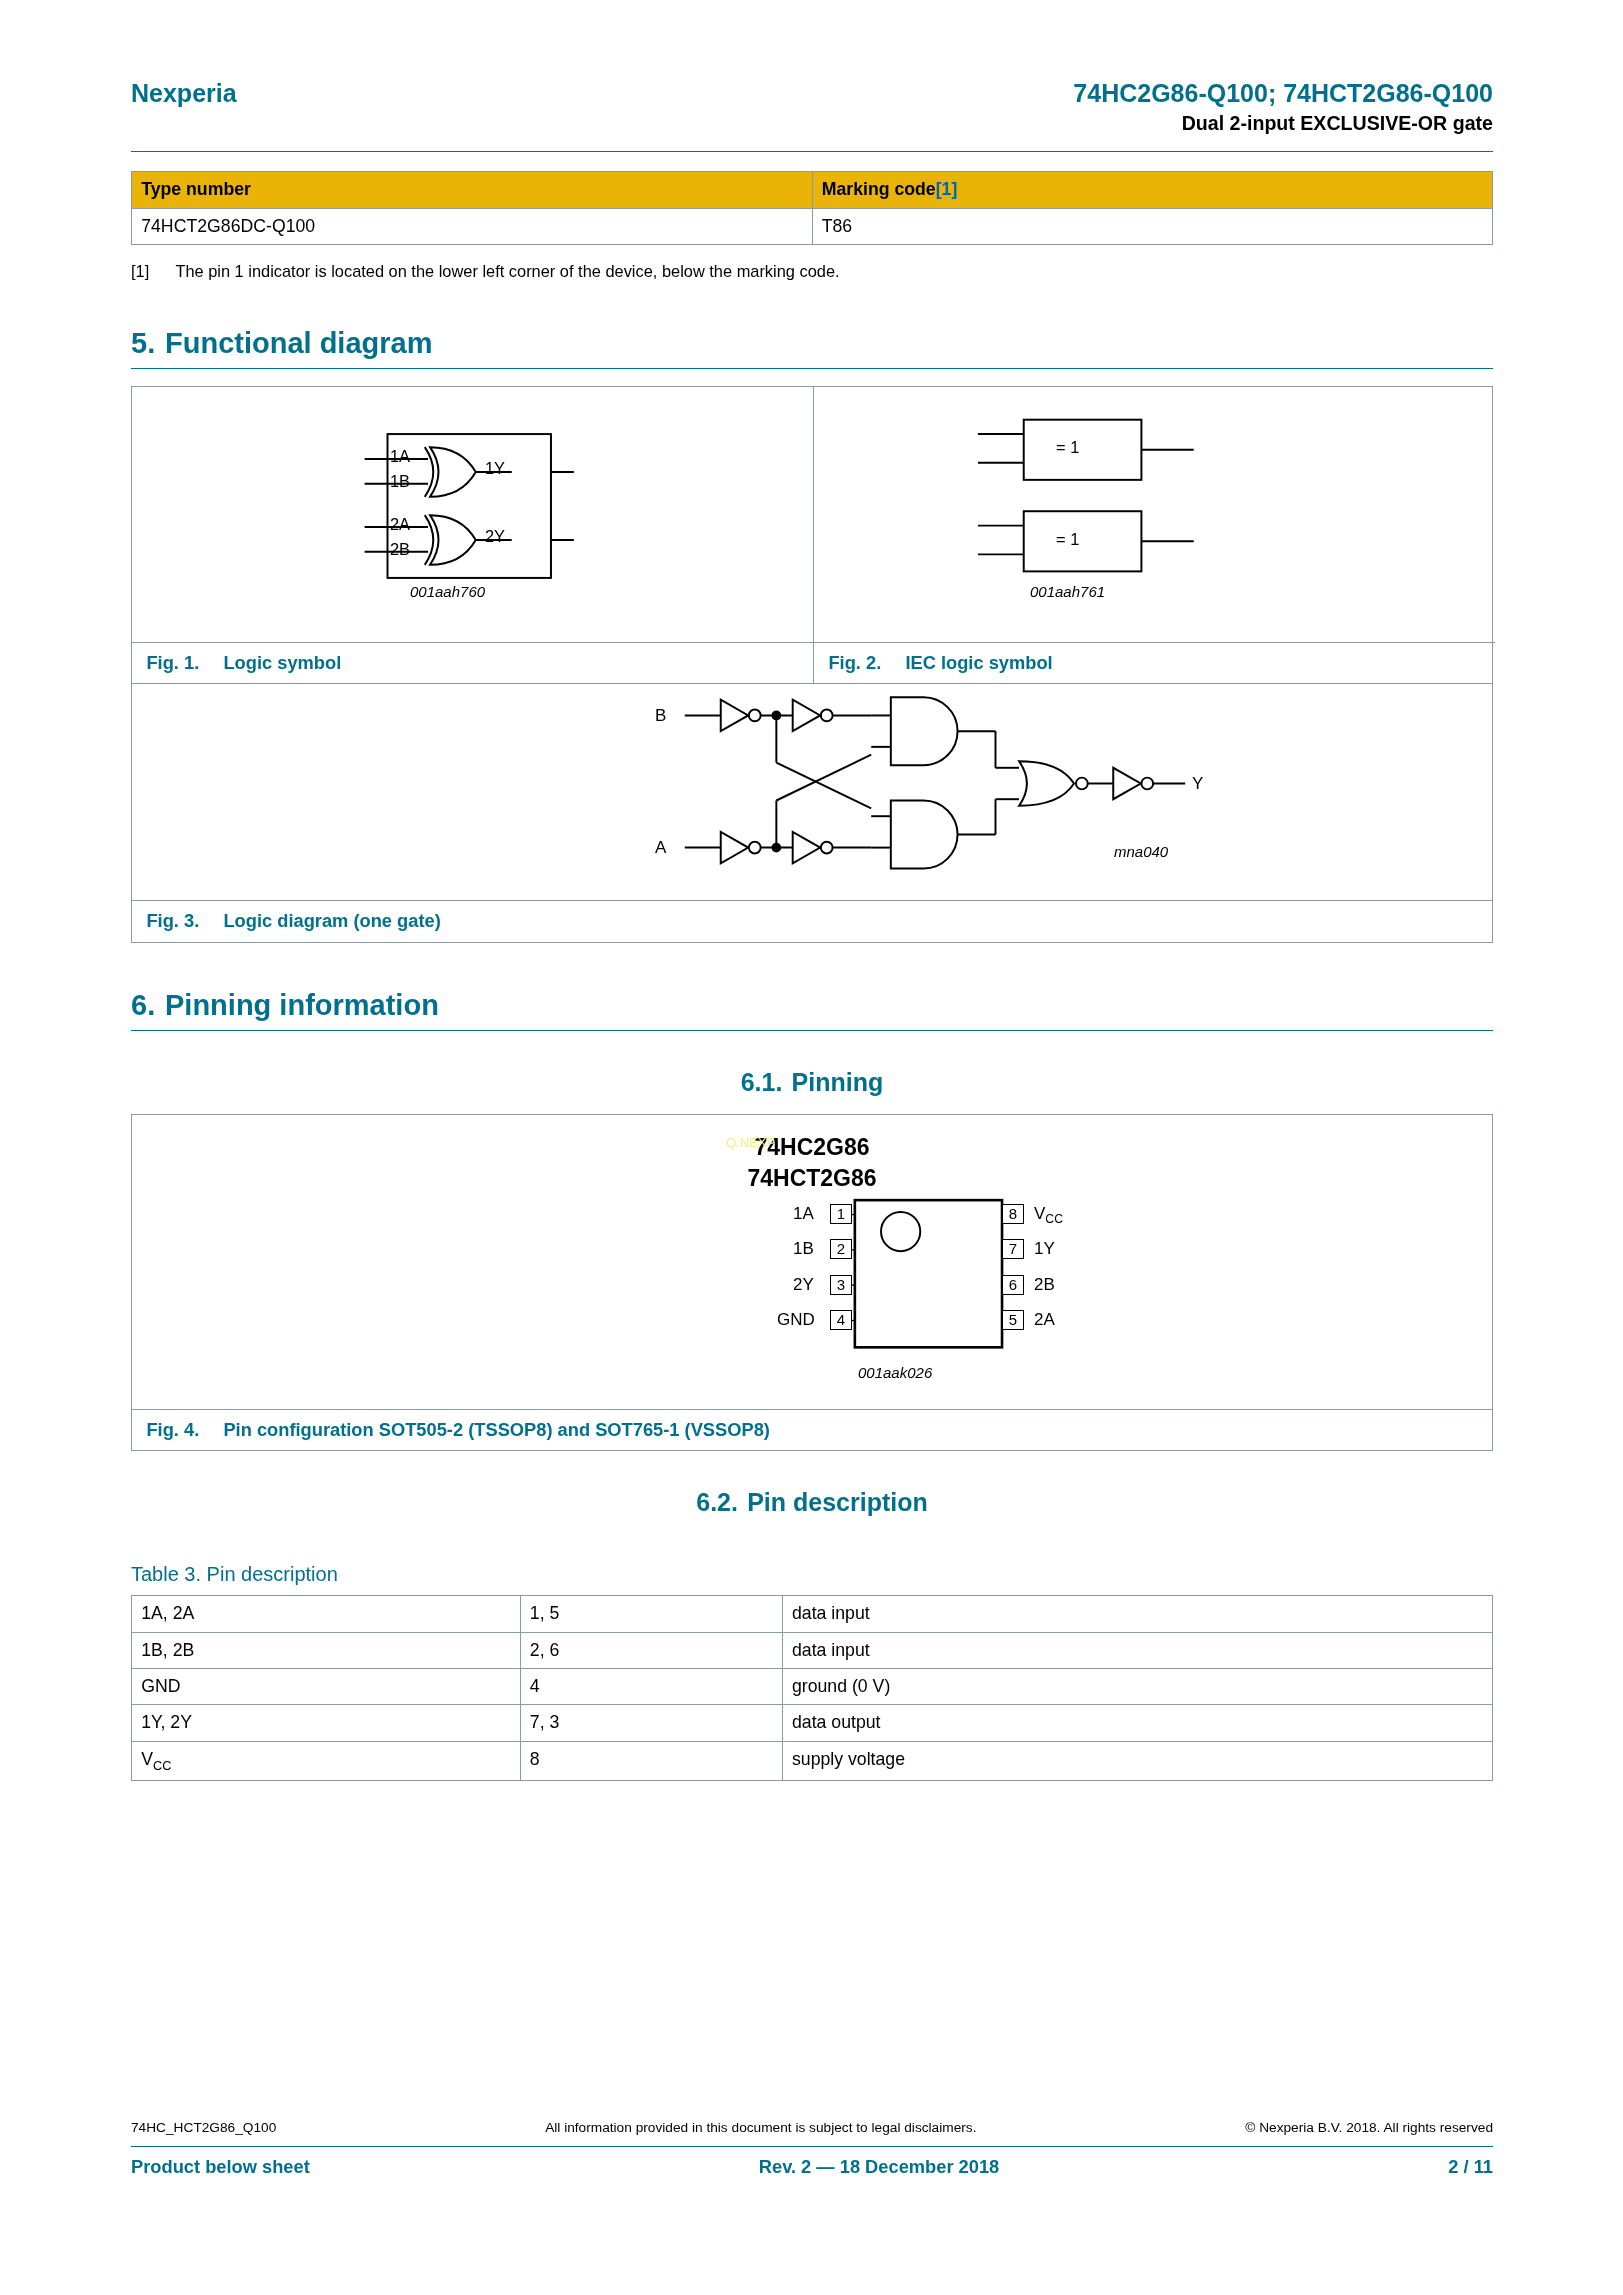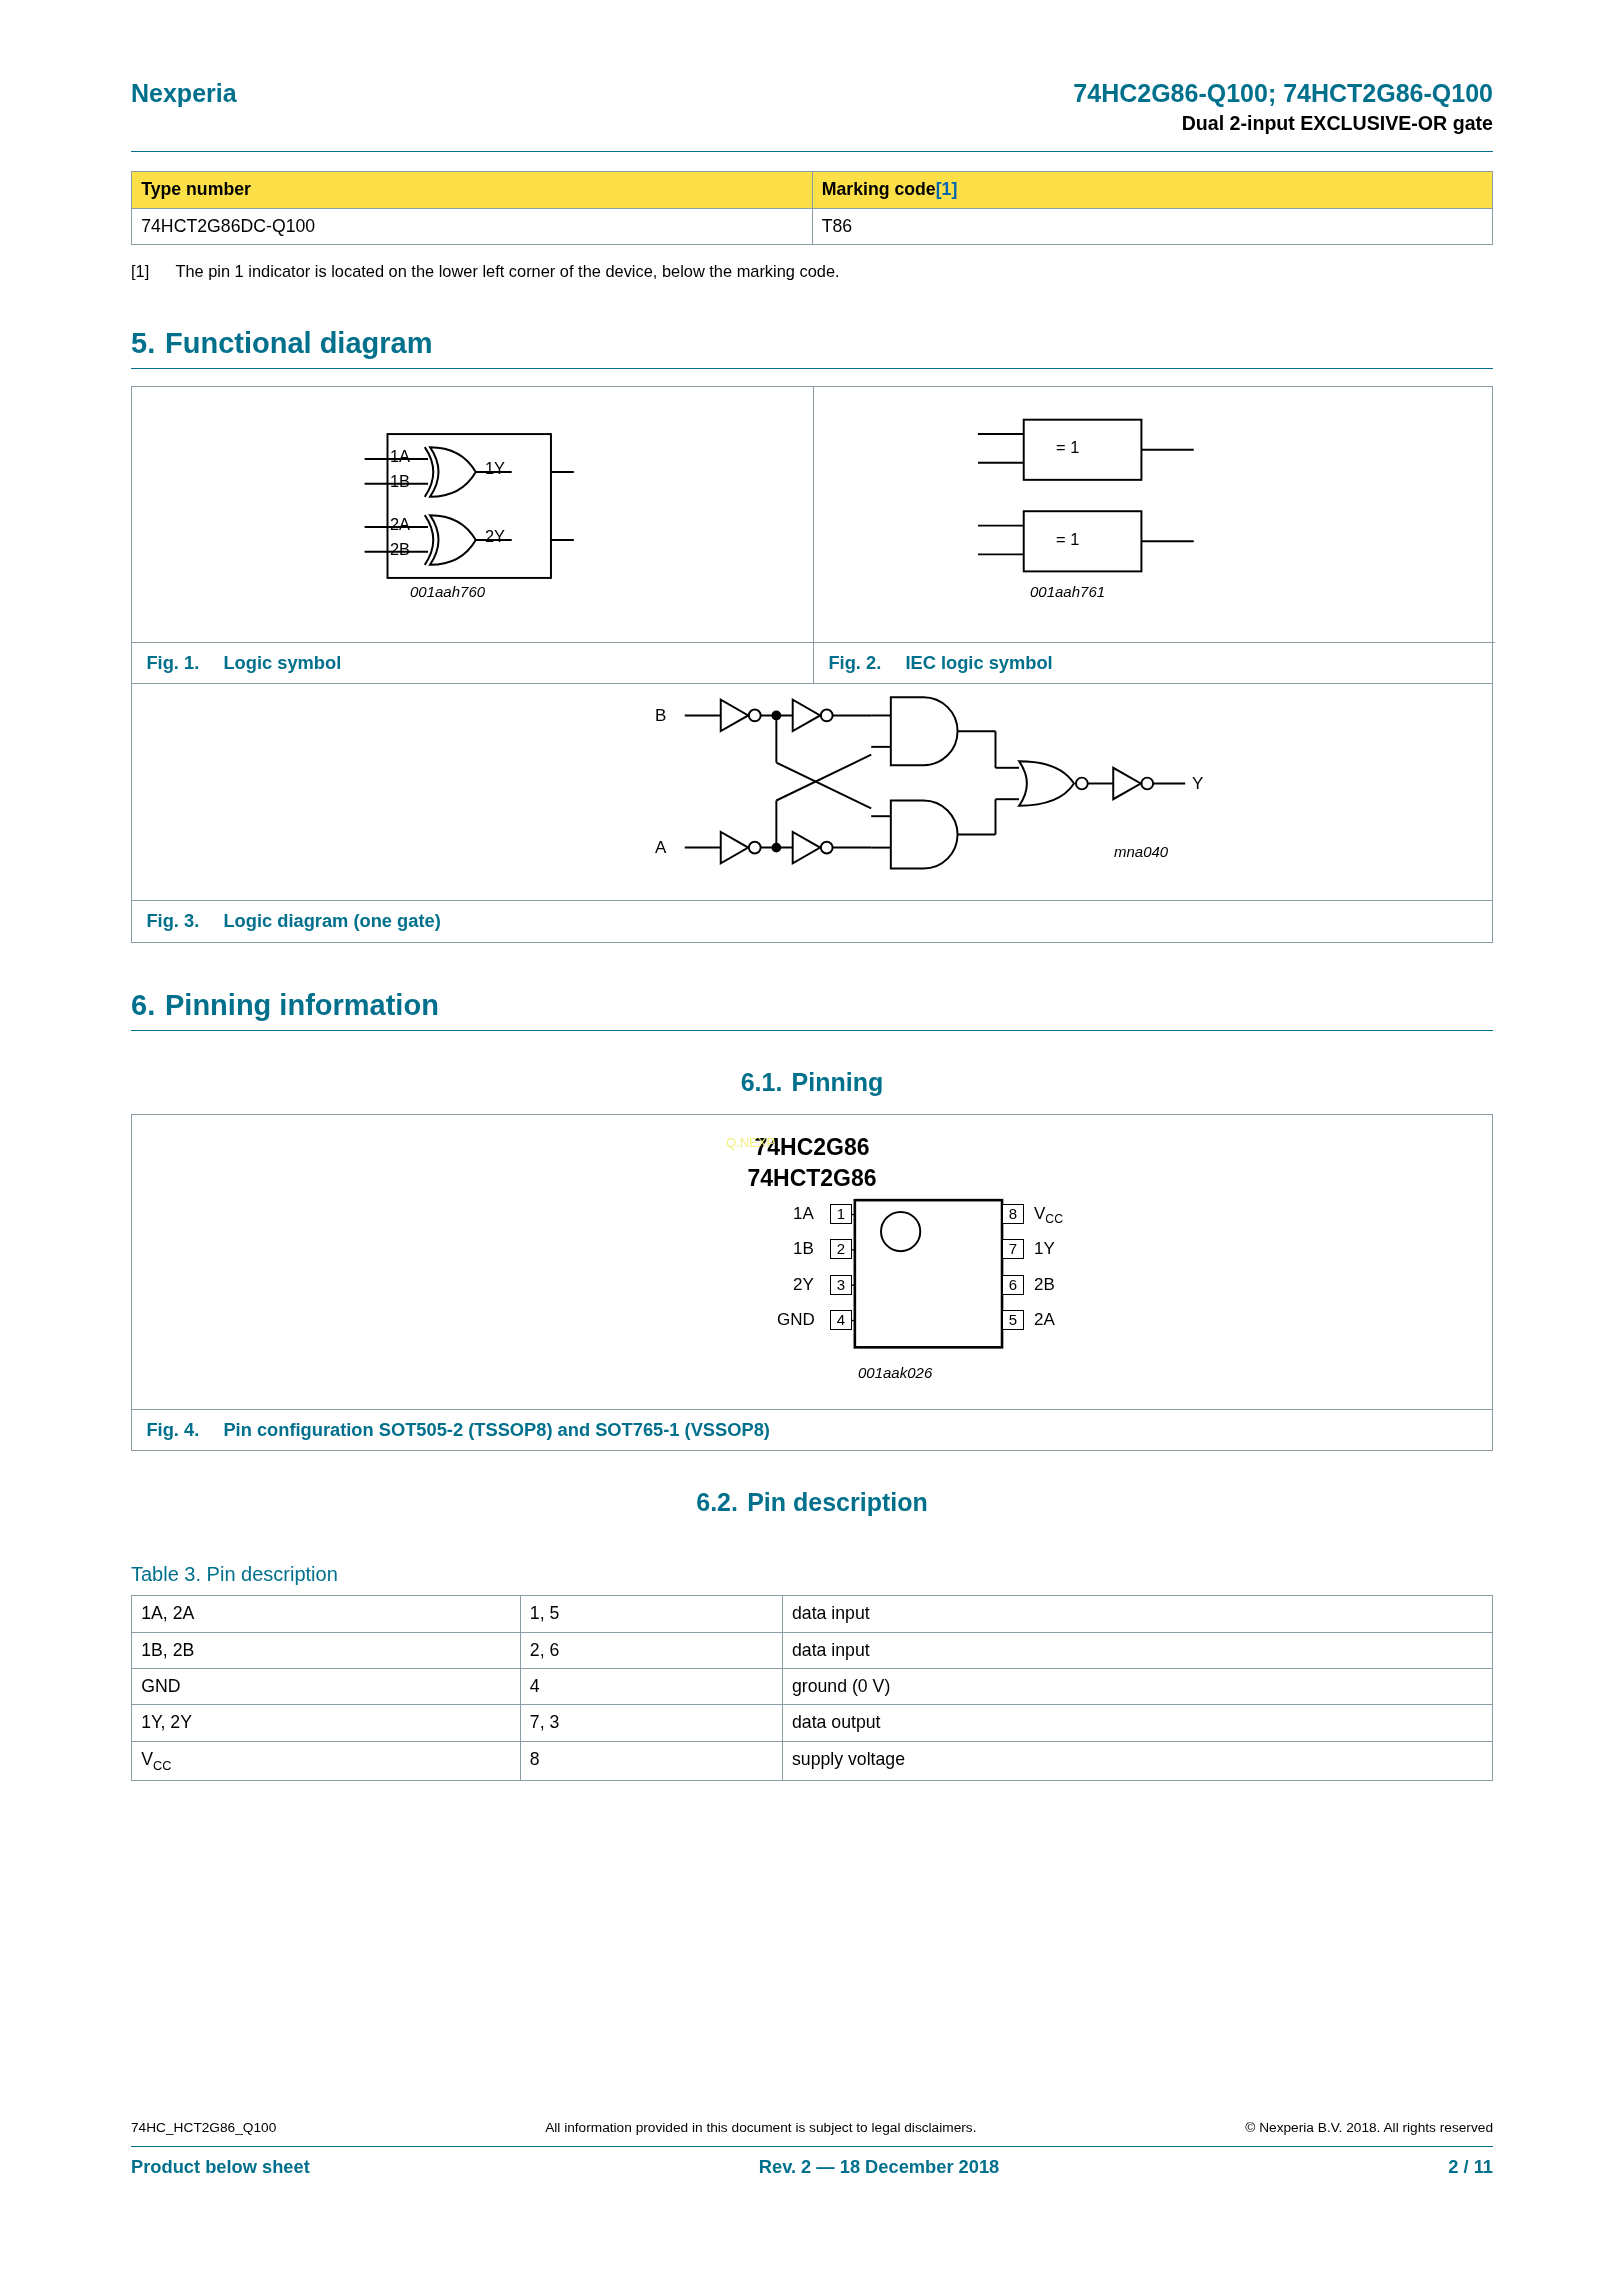--- a/index.html
+++ b/index.html
@@ -67,21 +67,21 @@
     font-size: 17.7px;
   }
   table.doc-table th,
   table.doc-table td {
     border: 0.7px solid #8a9ba3;
     padding: 7.2px 9.2px;
     text-align: left;
     vertical-align: top;
   }
   table.doc-table th {
-    background: #fde047;
+    background: #eab308;
     font-weight: bold;
   }
   .link {
     color: #0066b3;
   }
   .footnote {
     font-size: 16.4px;
     margin-top: 17px;
     display: flex;
     gap: 14.4px;

